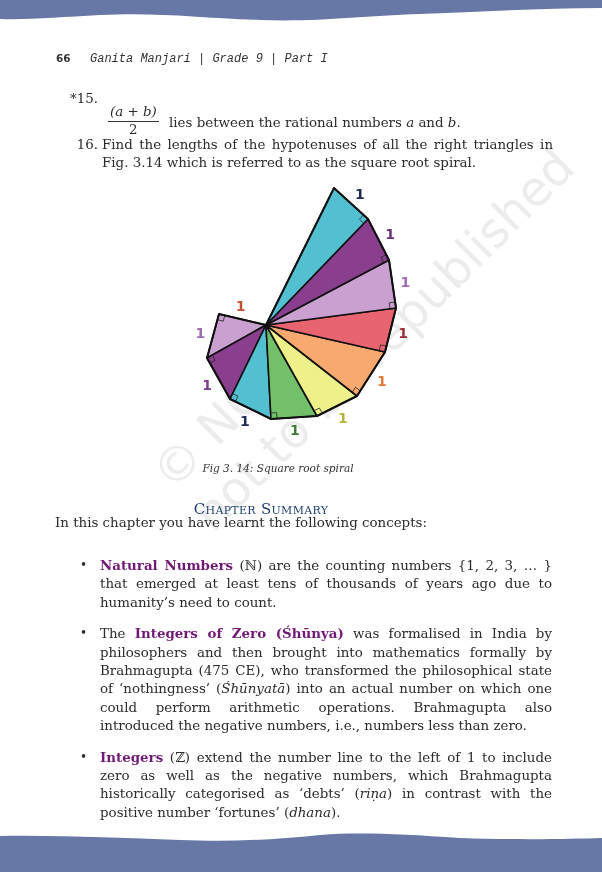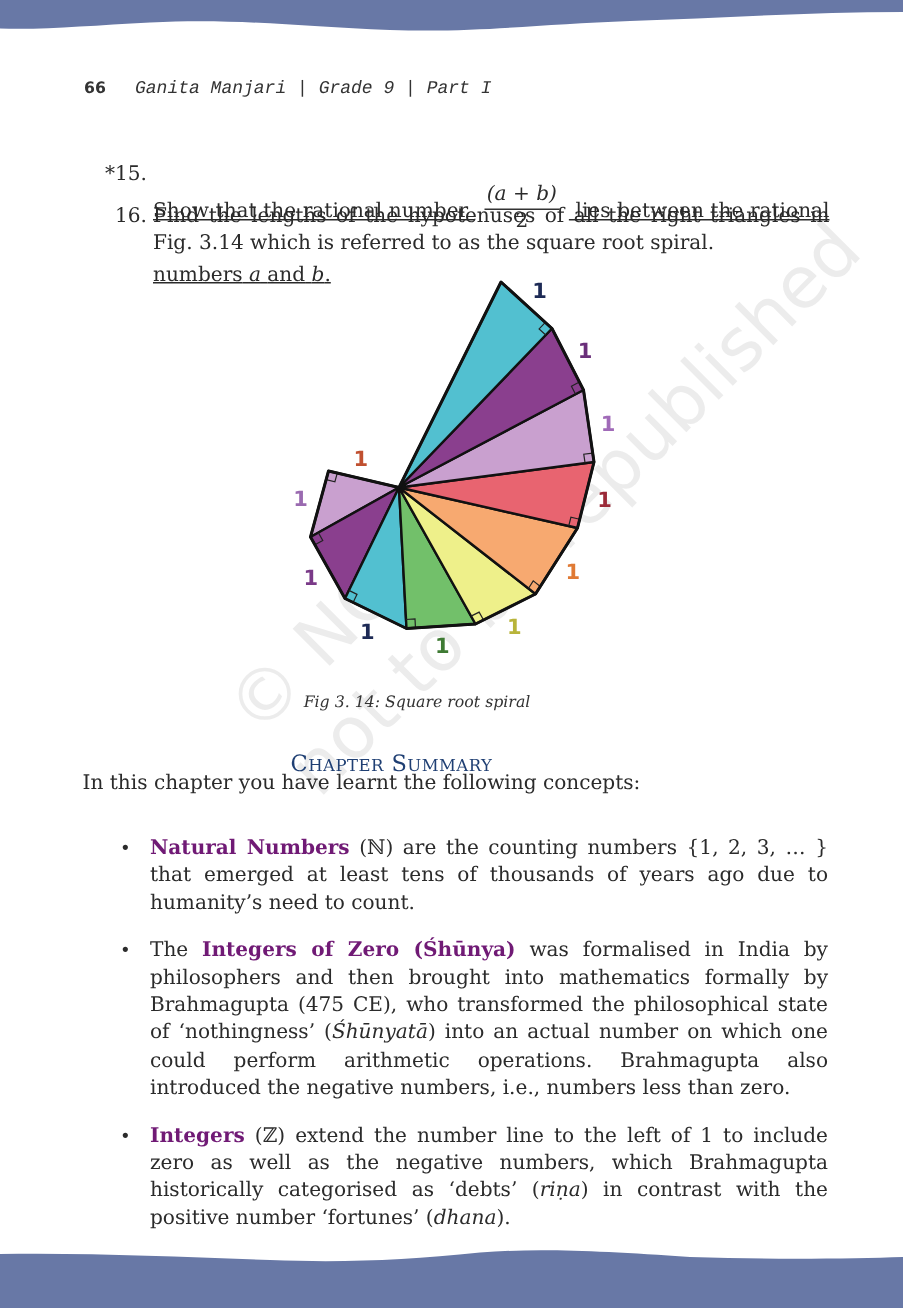--- a/index.html
+++ b/index.html
@@ -40,24 +40,23 @@
 <div class="header">
   <span class="page-num">66</span>
   <span class="running-title">Ganita Manjari | Grade 9 | Part I</span>
 </div>
 
 <div class="watermark">
   <span class="wm-line">© NCERT</span>
   <span class="wm-line">not to be republished</span>
 </div>
 
-<div class="q" style="top:108px;text-decoration:underline;">
+<div class="q" style="top:90px;">
   <span class="num">*15.</span>
   <div class="body">
-    <span>Show that the rational number</span>
     <span class="frac">
       <span class="numr">(a + b)</span>
       <span class="den">2</span>
     </span>
     <span>lies between the rational numbers</span>
     <span class="it">a</span>
     <span>and</span>
     <span class="it">b</span><span>.</span>
   </div>
 </div>

